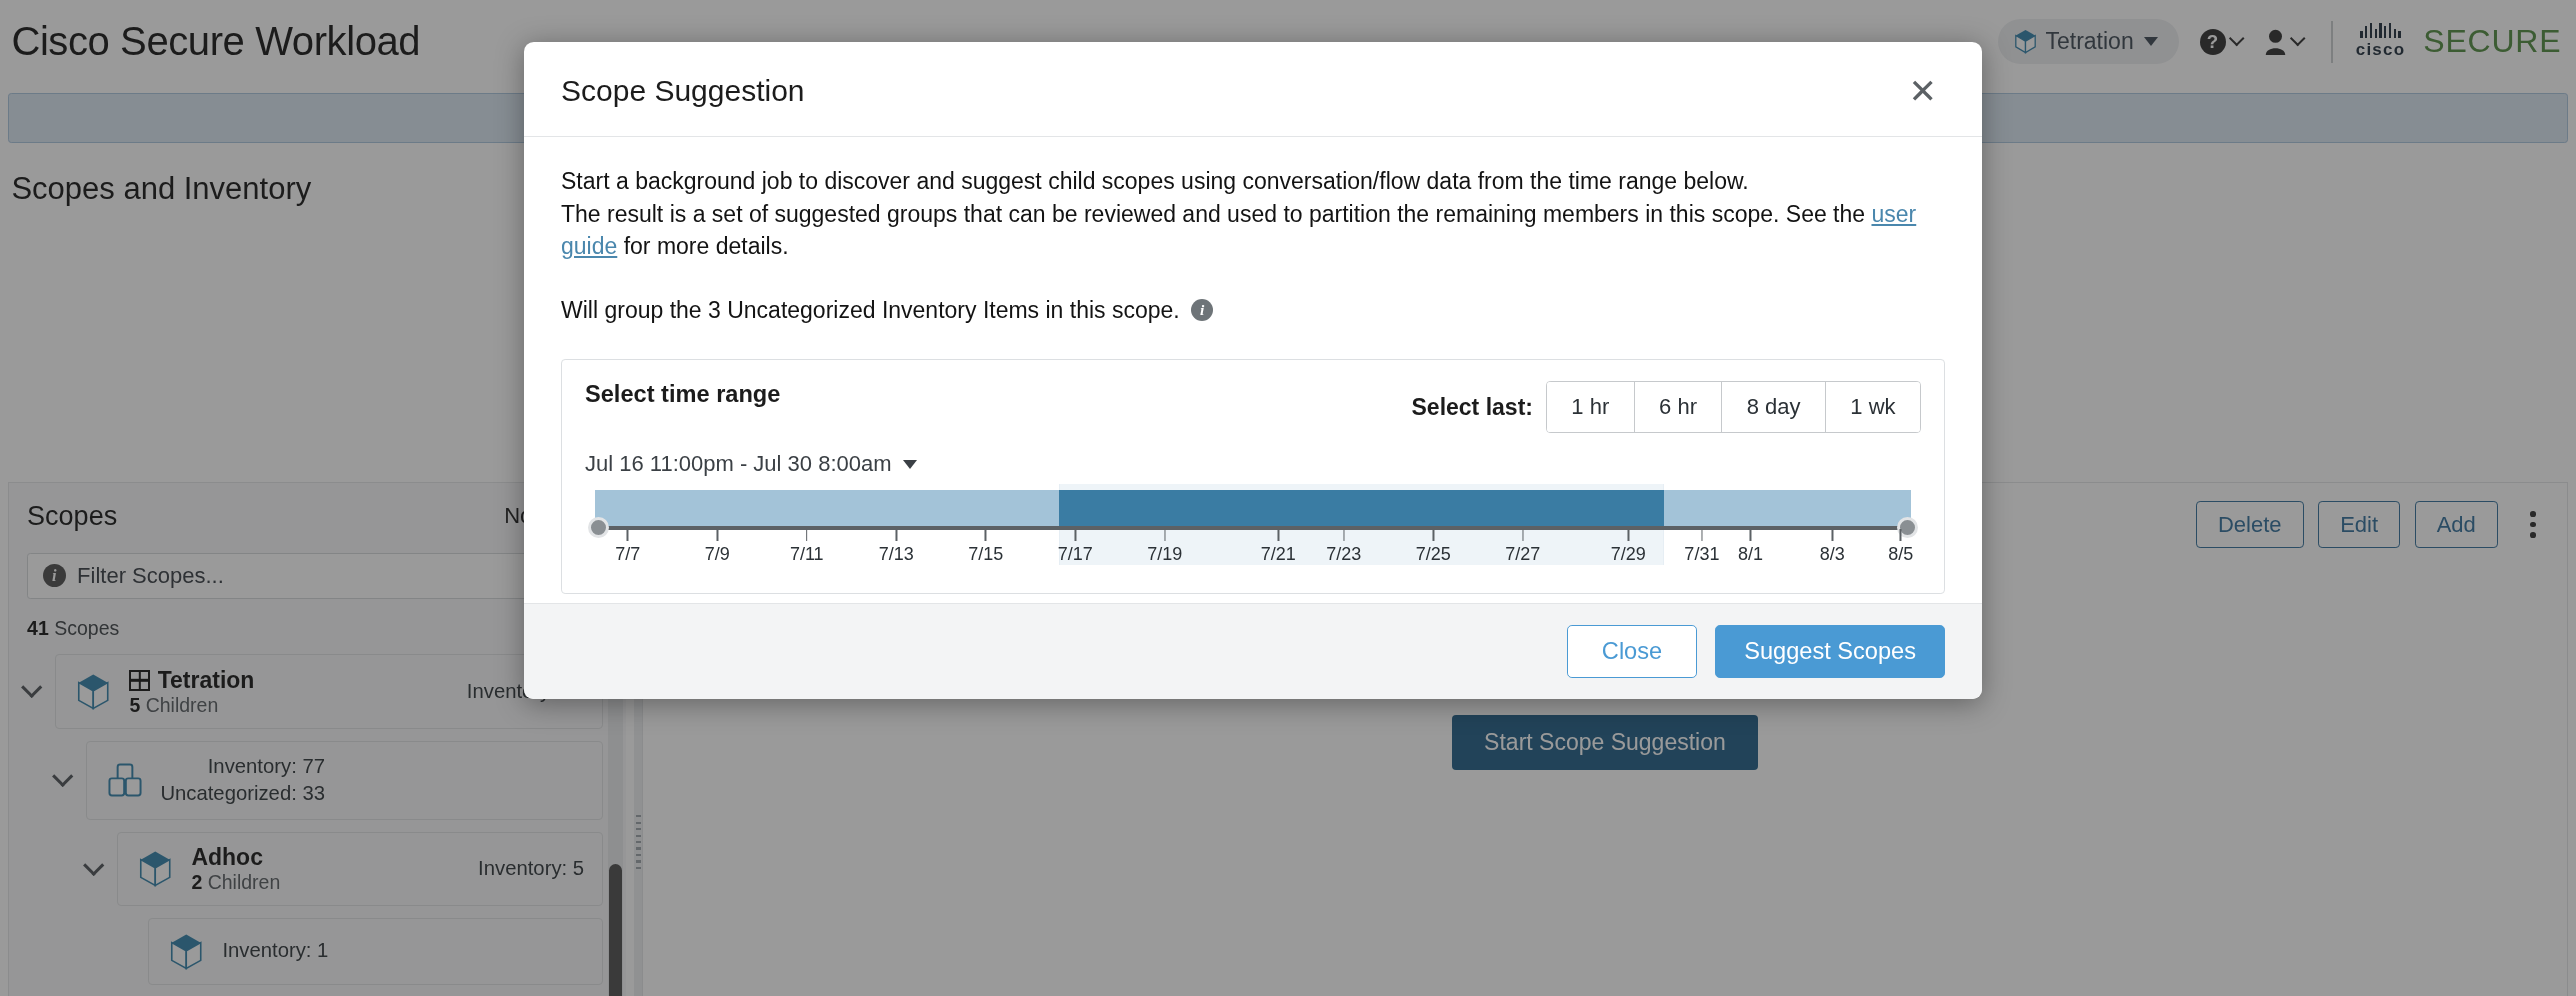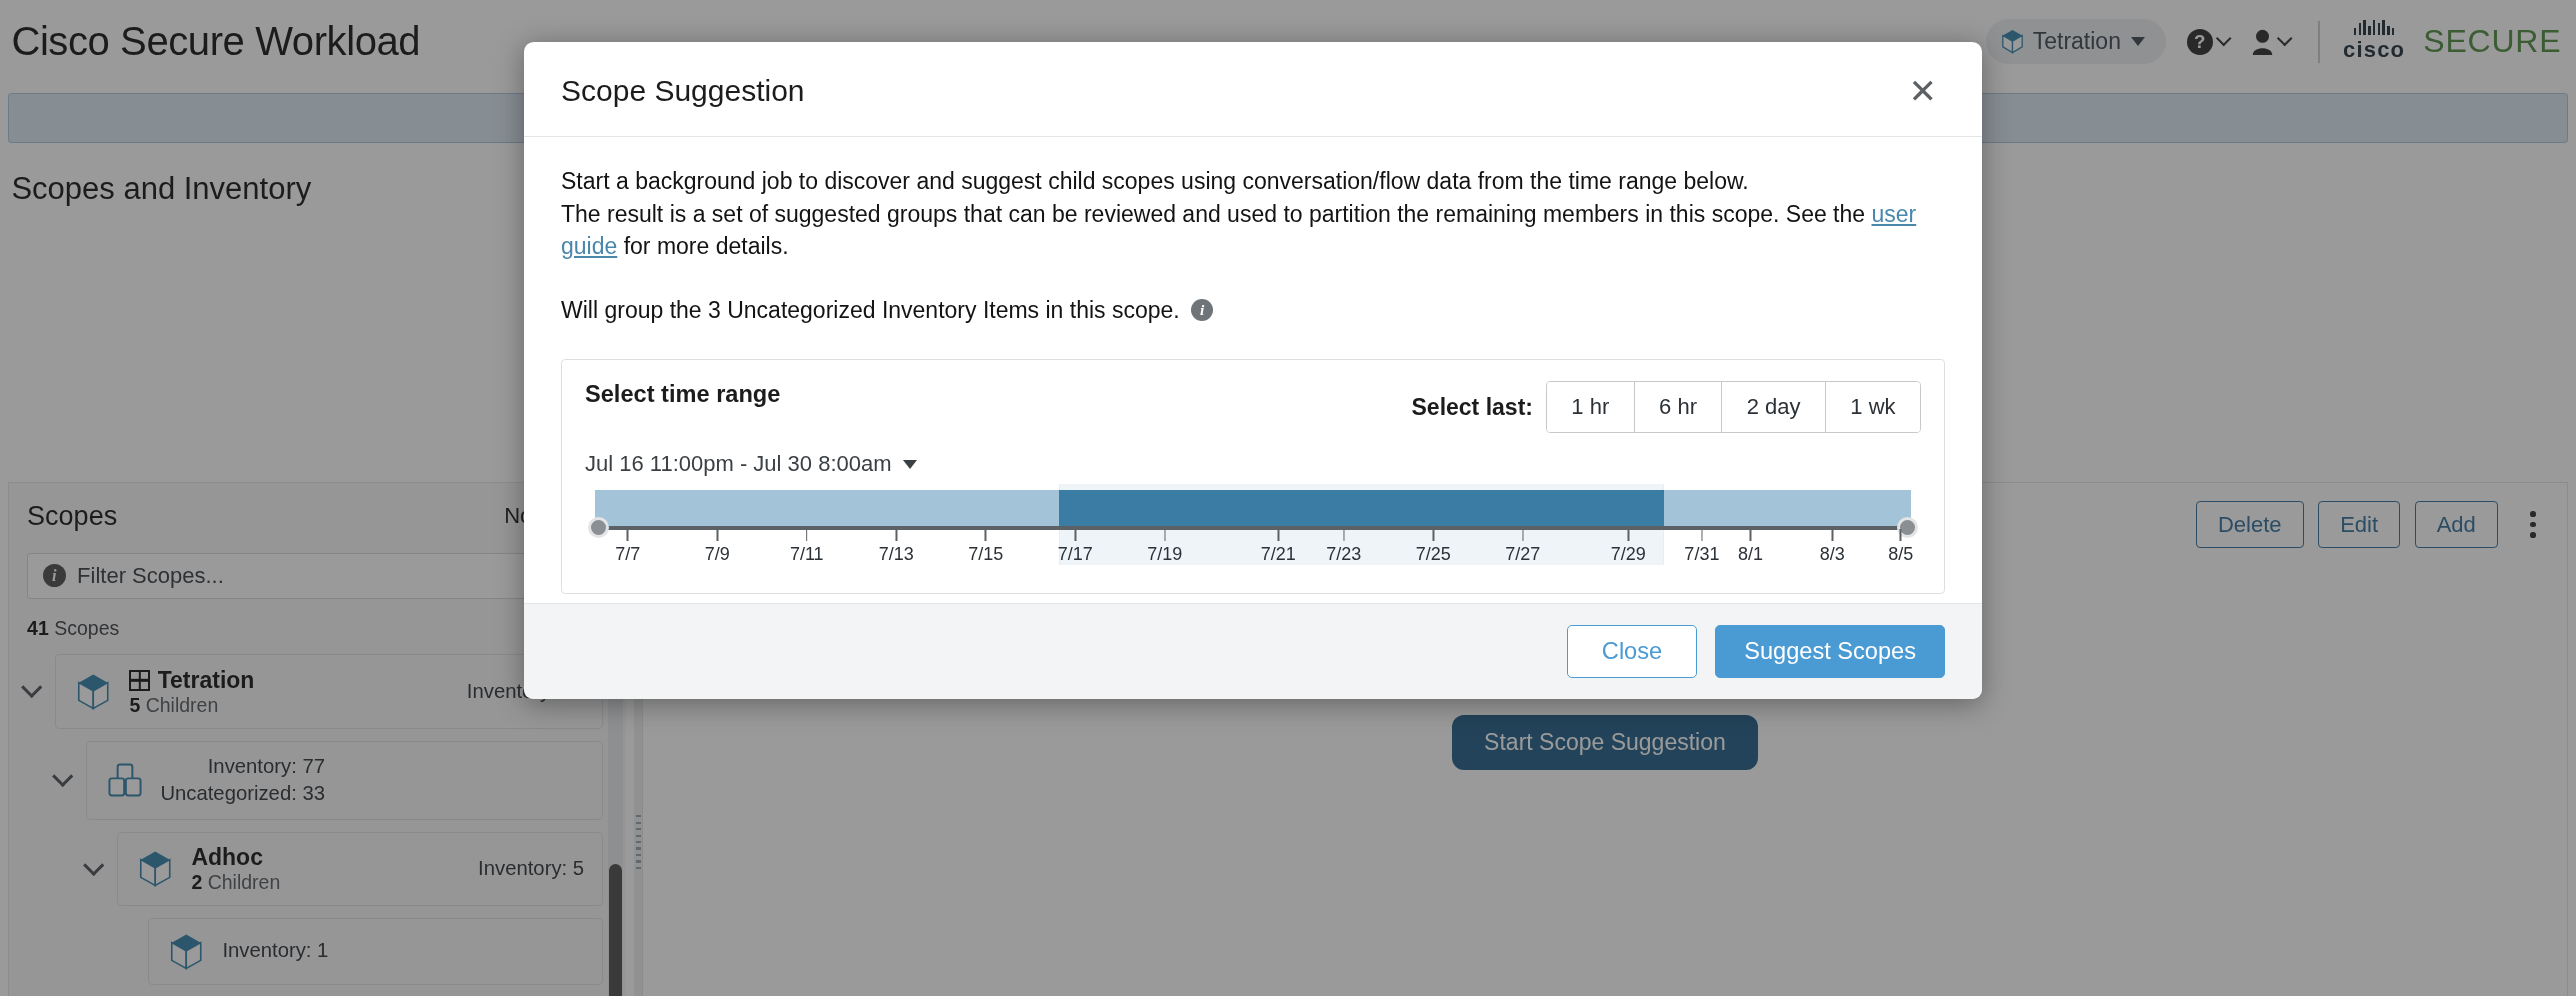--- a/index.html
+++ b/index.html
@@ -48,21 +48,21 @@
     width: 11.4px; height: 11.4px; border-right: 2.4px solid #2b2b2b;
     border-bottom: 2.4px solid #2b2b2b; transform: rotate(45deg);
     margin-bottom: 5.7px;
   }
   .person-ico { width: 23px; height: 26px; }
   .vdiv { width: 1.6px; height: 42px; background: #c9cccf; margin: 0 23px 0 6.5px; }
   .cisco-logo { display: flex; flex-direction: column; align-items: center; }
   .cisco-bars { display: flex; align-items: flex-end; gap: 2.4px; height: 15.4px; }
   .cisco-bars i { display: block; width: 2.4px; background: #1c2b39; }
   .cisco-word {
-    font-size: 22px; font-weight: bold; color: #1c2b39;
+    font-size: 17px; font-weight: bold; color: #1c2b39;
     letter-spacing: 1.2px; margin-top: 2.4px;
   }
   .secure-word {
     font-size: 32px; color: #4f8a3d; letter-spacing: 0.8px;
     margin-left: 18px; margin-right: 14.6px; font-weight: 400;
   }
 
   .alert-banner {
     height: 50px; margin: 9.8px 8.1px 0 8.1px;
     background: #d9e6f2; border: 1.6px solid #a8c4dd; border-radius: 3.3px;
@@ -141,21 +141,21 @@
   .kebab i { width: 5.7px; height: 5.7px; border-radius: 50%; background: #2b2b2b; display: block; }
 
   .rp-body { padding: 57px 49px 0 49px; }
   .rp-para {
     font-size: 22px; color: #1a1a1a; line-height: 1.55;
     max-width: 1503px; margin-left: auto; margin-right: 0; text-align: left;
   }
   .lnk { color: #4a87ad; }
   .rp-btn-wrap { display: flex; justify-content: center; margin-top: 41px; }
   .primary-dark {
-    background: #1d5c84; color: #fff; border: none; border-radius: 12px;
+    background: #1d5c84; color: #fff; border: none; border-radius: 4px;
     padding: 14px 32.5px; font-size: 23px;
   }
 
   .vsplit {
     position: absolute; left: 634px; top: 275px; bottom: 0; width: 9.8px;
     background: #eceef0;
   }
   .vsplit i {
     position: absolute; left: 2.4px; top: 50%; transform: translateY(-50%);
     width: 4.9px; height: 54px;
@@ -470,21 +470,21 @@
       </div>
 
       <div class="tr-card">
         <div class="tr-top">
           <div class="tr-label">Select time range</div>
           <div class="sel-last-wrap">
             <span class="sel-last-lbl">Select last:</span>
             <div class="seg" id="preset-seg">
                 <button>1 hr</button>
                 <button>6 hr</button>
-                <button>2 day</button>
+                <button>8 day</button>
                 <button>1 wk</button>
               </div>
           </div>
         </div>
 
         <div class="tr-range-txt">
           <span>Jul 16 11:00pm - Jul 30 8:00am</span>
           <span class="tri-down"></span>
         </div>
 

